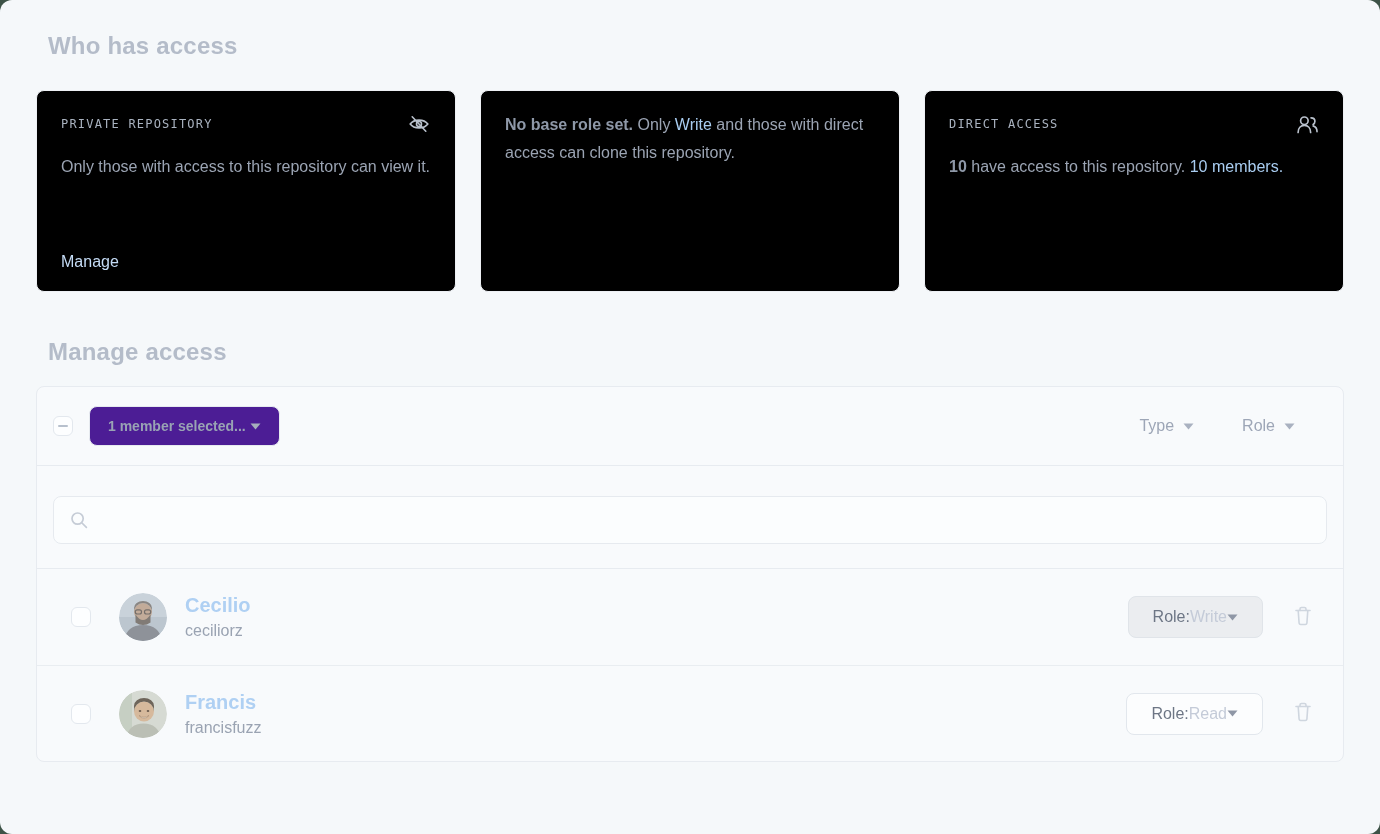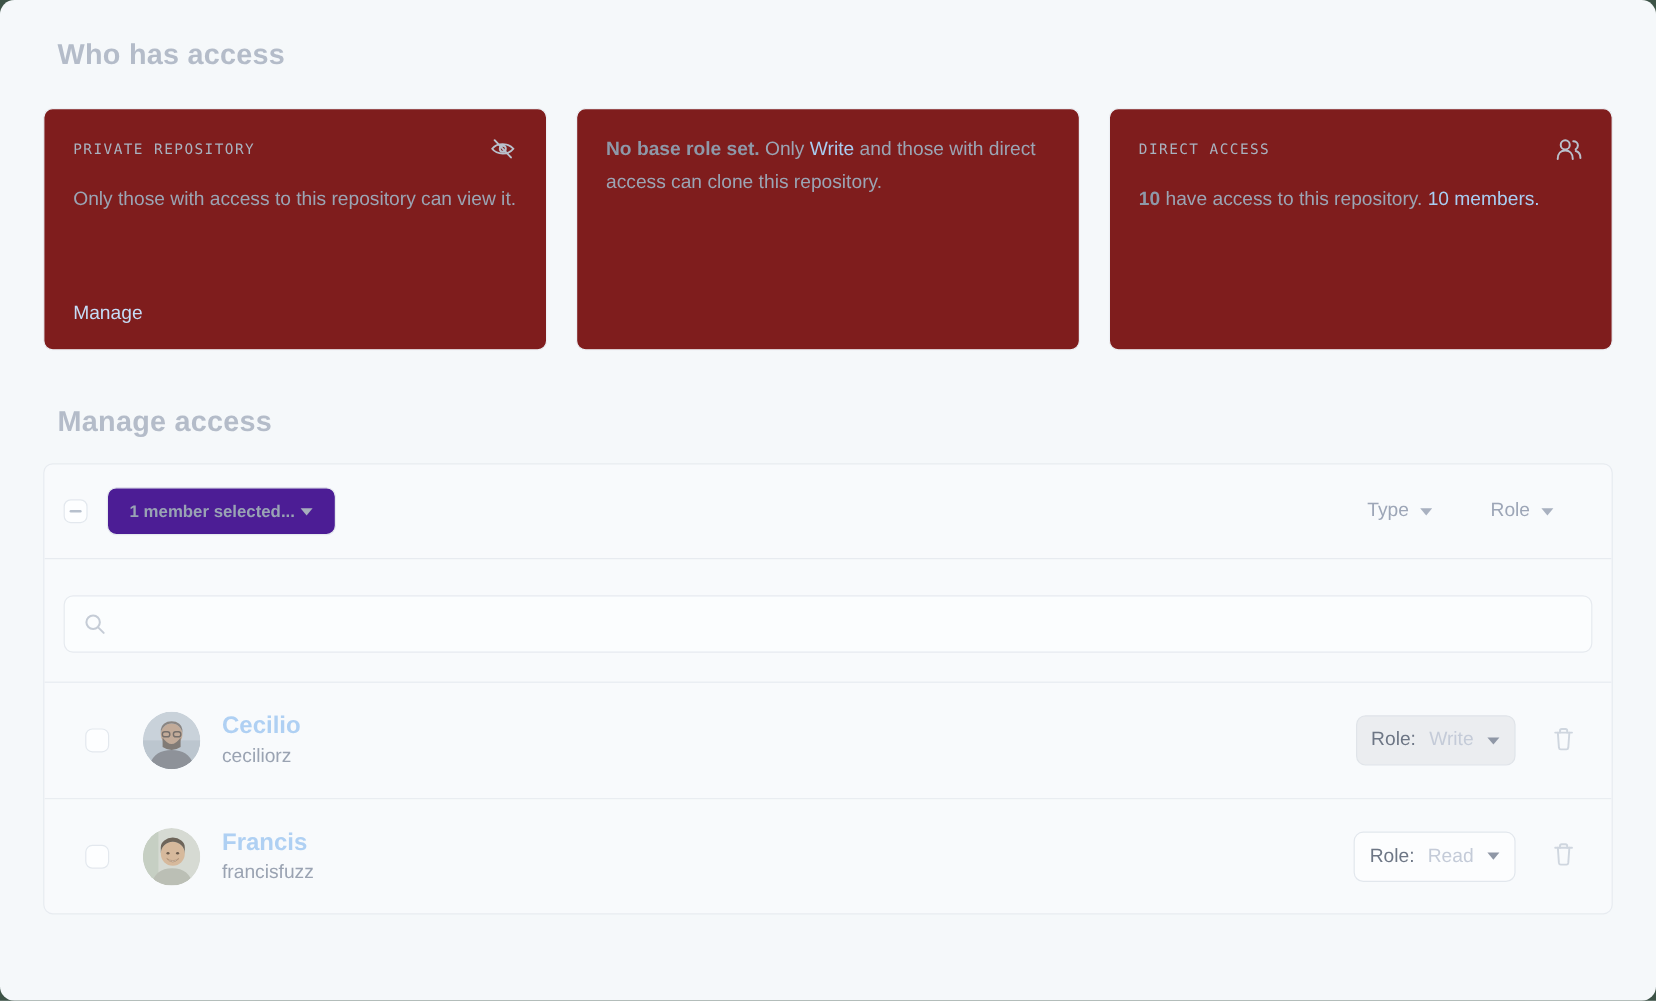--- a/index.html
+++ b/index.html
@@ -22,21 +22,21 @@
   .section-title {
     font-size:24px; font-weight:700; color:#b4bcc9;
     margin:0 0 0 12px; letter-spacing:.2px;
   }
   .section1-title { padding-top:32px; }
 
   
   .cards { display:flex; gap:24px; margin-top:30px; }
   .card {
     flex:1; box-sizing:border-box; height:202px;
-    background:#7f1d1d;
+    background:#000000;
     border:1px solid #edf0f4;
     border-radius:8px;
     padding:20px 24px;
     display:flex; flex-direction:column;
   }
   .card-head {
     display:flex; justify-content:space-between; align-items:center;
     margin-bottom:16px; min-height:26px;
   }
   .card-label {
@@ -132,23 +132,23 @@
     margin-left:28px; flex:none; overflow:hidden; cursor:pointer;
   }
   .member-names { margin-left:18px; display:flex; flex-direction:column; gap:4px; }
   .member-name {
     font-size:20px; font-weight:700; color:#afd0f3;
     text-decoration:none; cursor:pointer; line-height:1.2;
   }
   .member-username { font-size:16px; color:#9aa3b2; line-height:1.2; }
   .row-spacer { flex:1; }
   .role-btn {
-    display:flex; align-items:center; gap:11px;
+    display:flex; align-items:center; 
     border:1px solid #e2e7ed; border-radius:8px;
-    background:#fcfdfe; padding:11px 12px;
+    background:#fcfdfe; padding:11px 24px;
     font-family:"Liberation Sans", sans-serif;
     font-size:16px; cursor:pointer;
   }
   .role-btn.gray { background:#ebedf0; border-color:#e0e4e9; }
   .role-btn .role-label { color:#6d7685; }
   .role-btn .role-value { color:#c4cbd8;text-align:right; }
   .role-btn .caret { color:#8f97a6; }
   .trash-btn {
     margin-left:30px; background:none; border:none; padding:0;
     color:#cfd6df; display:flex; cursor:pointer;

